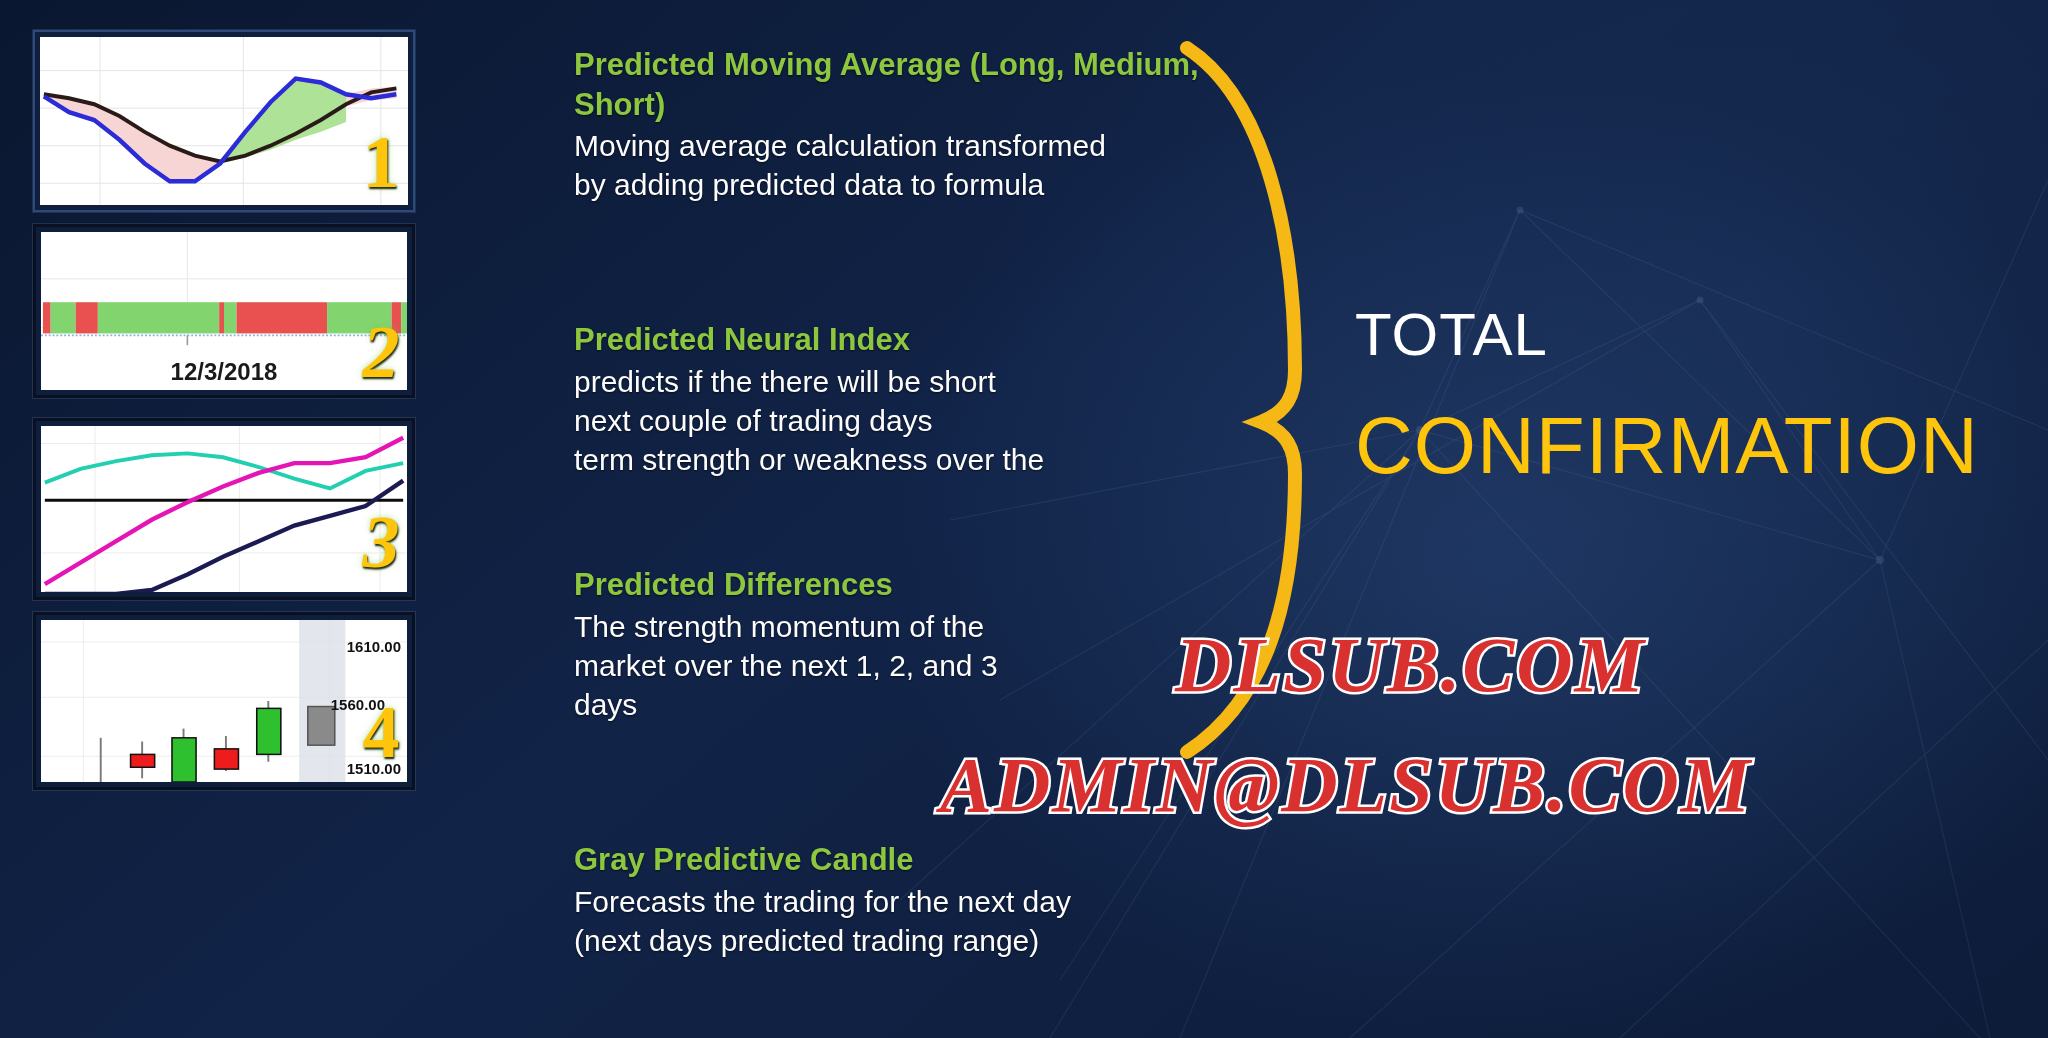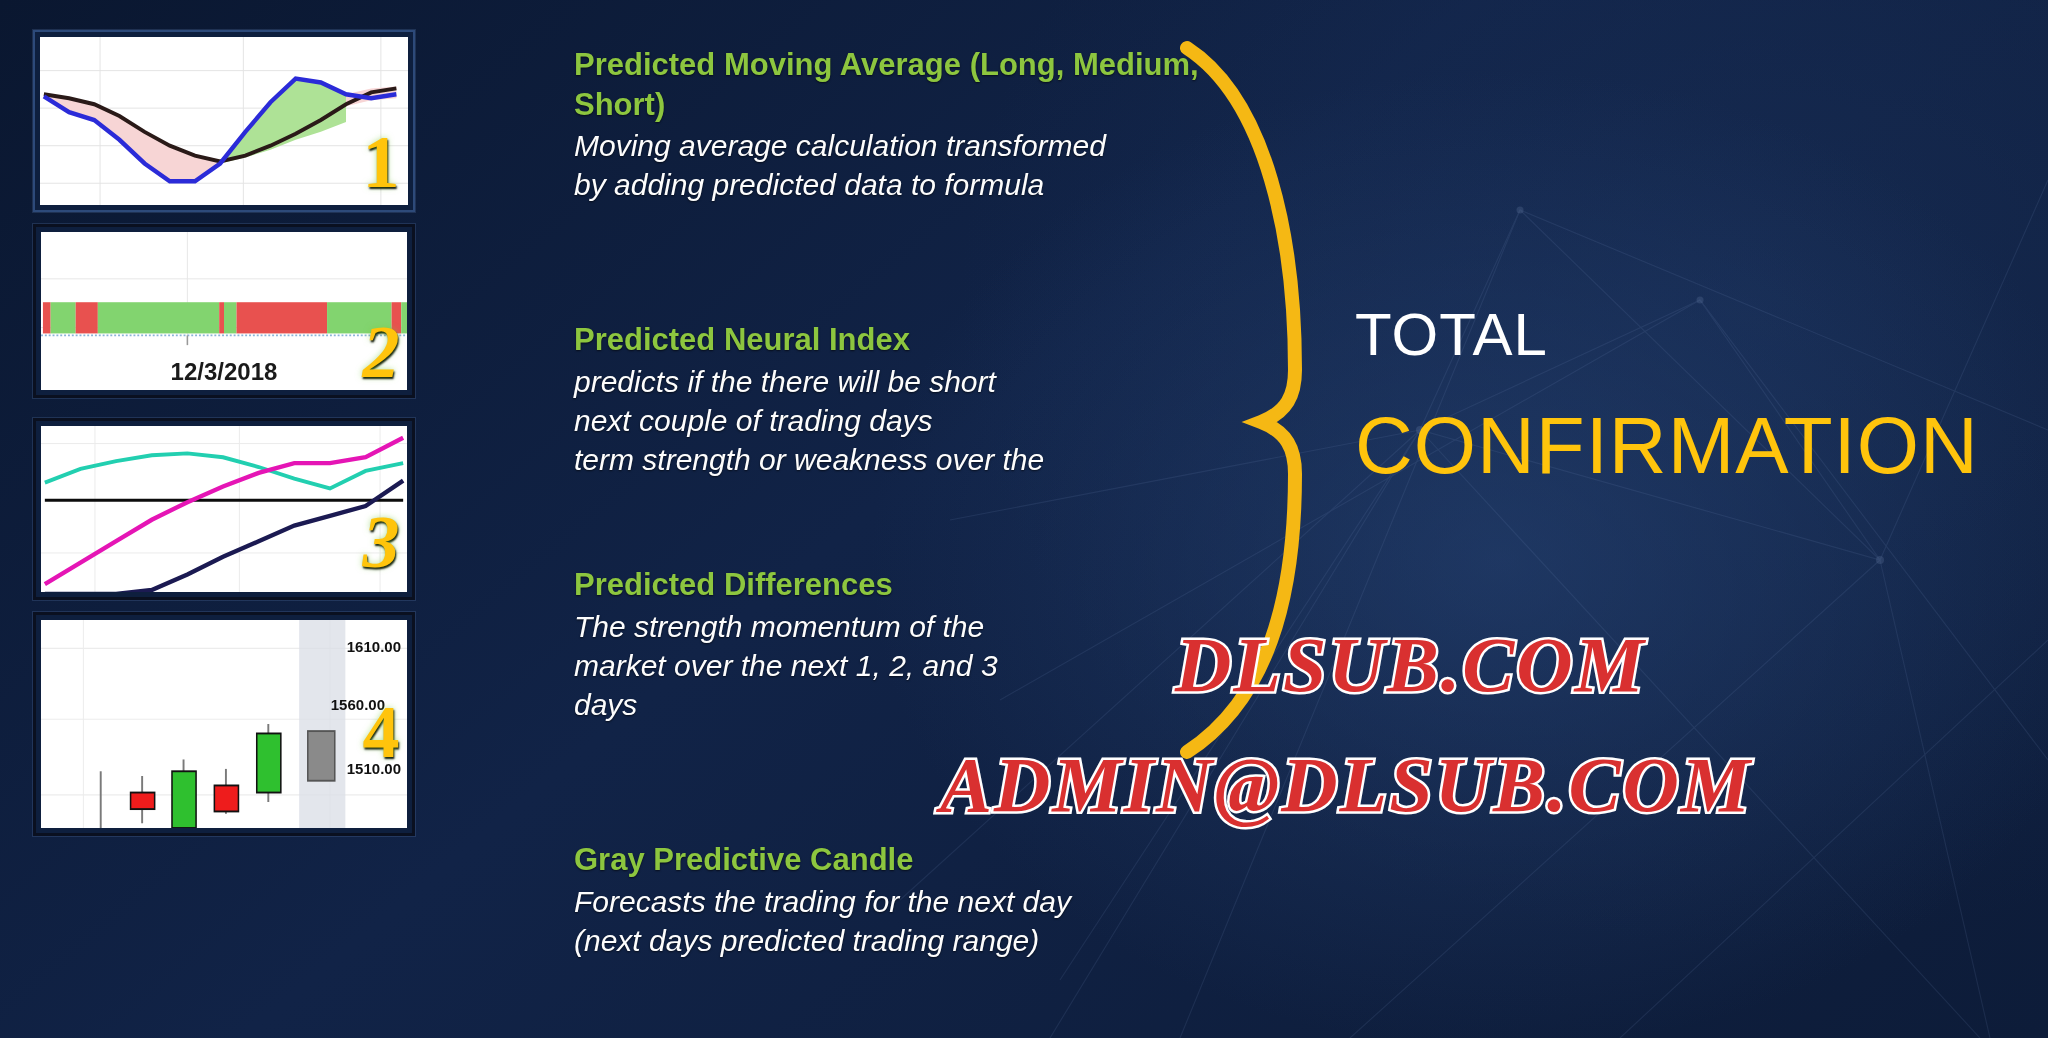--- a/index.html
+++ b/index.html
@@ -16,39 +16,39 @@
   #mesh{position:absolute;inset:0;opacity:.5;pointer-events:none;}
 
   
   .card{position:absolute;left:33px;width:382px;
         border:2px solid #2d4a7a;box-shadow:0 0 0 1px rgba(120,160,220,.18);
         background:#0e1f3e;padding:5px;box-sizing:border-box;}
   .plot{position:relative;width:100%;height:100%;background:#fff;overflow:hidden;}
   #card1{top:30px;height:182px;}
   #card2{top:224px;height:174px;border:3px solid #0a1020;}
   #card3{top:418px;height:182px;border:3px solid #0a1020;}
-  #card4{top:612px;height:224px;border:3px solid #0a1020;}
+  #card4{top:612px;height:178px;border:3px solid #0a1020;}
 
   
   .num{position:absolute;left:345px;width:72px;text-align:center;
        color:#ffc40c;font-family:"Liberation Serif",serif;font-weight:bold;
        text-shadow:0 0 6px rgba(120,200,60,.55),1px 2px 2px #000;}
   #n1{top:120px;font-size:74px;}
   #n2{top:310px;font-size:74px;font-style:italic;}
   #n3{top:500px;font-size:74px;font-style:italic;}
   #n4{top:690px;font-size:74px;}
 
   
   .block{position:absolute;left:574px;width:700px;}
   #b1{top:45px;} #b2{top:320px;} #b3{top:565px;} #b4{top:840px;}
   .htxt{color:#8dc63f;font-weight:bold;font-size:31px;line-height:1.28;
         margin:0 0 2px 0;text-shadow:0 1px 2px rgba(0,0,0,.6);}
   .btxt{color:#fdfdfd;font-size:30px;line-height:1.3;margin:0;
         text-shadow:0 1px 2px rgba(0,0,0,.6);}
-  .btxt span{display:block;font-style:italic;}
+  .btxt span{display:block;}
 
   
   #brace{position:absolute;left:1175px;top:40px;}
   #total{position:absolute;left:1355px;top:300px;color:#fff;font-size:60px;
          letter-spacing:1px;font-family:"Liberation Sans",sans-serif;}
   #confirm{position:absolute;left:1355px;top:400px;color:#ffc40c;font-size:80px;
            letter-spacing:1px;font-family:"Liberation Sans",sans-serif;}
 
   
   .wm{position:absolute;font-family:"Liberation Serif",serif;font-weight:bold;

